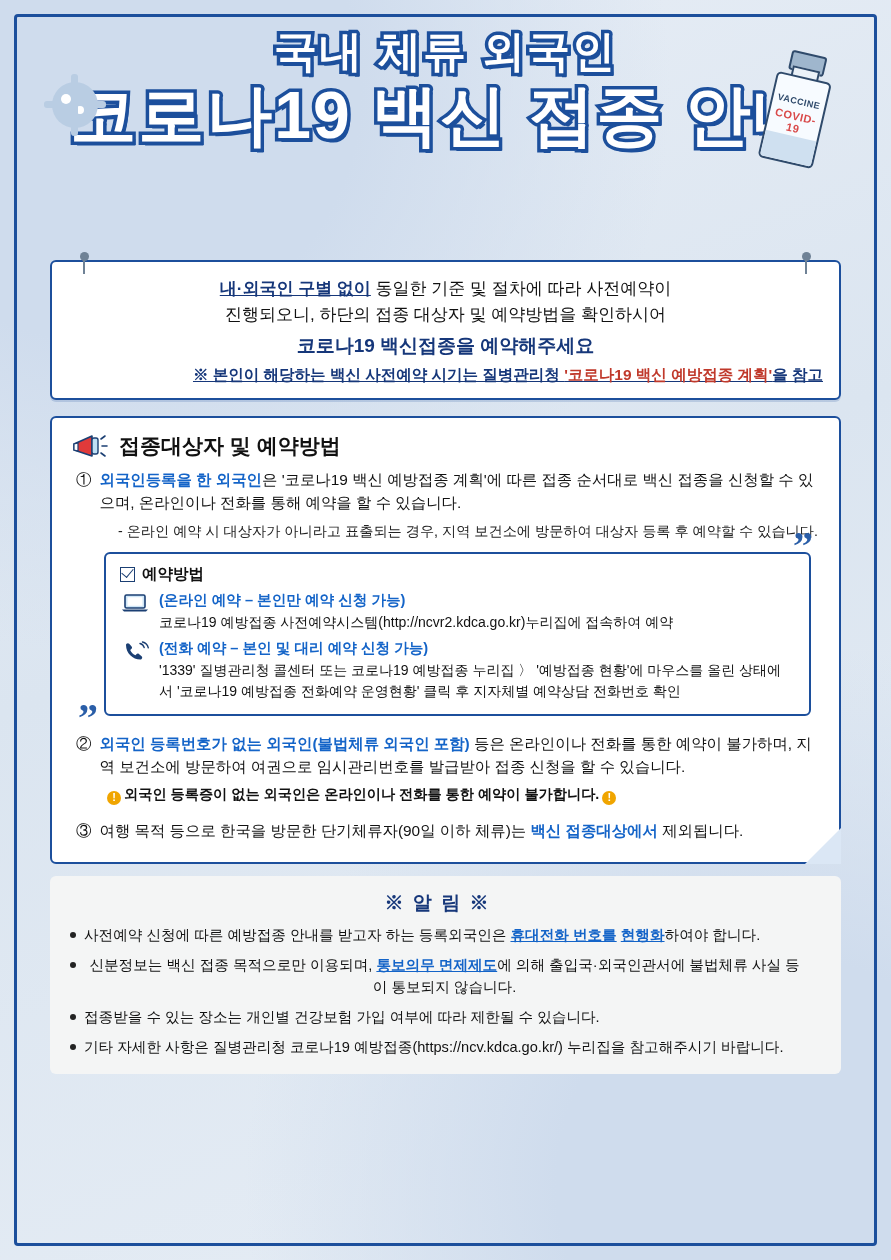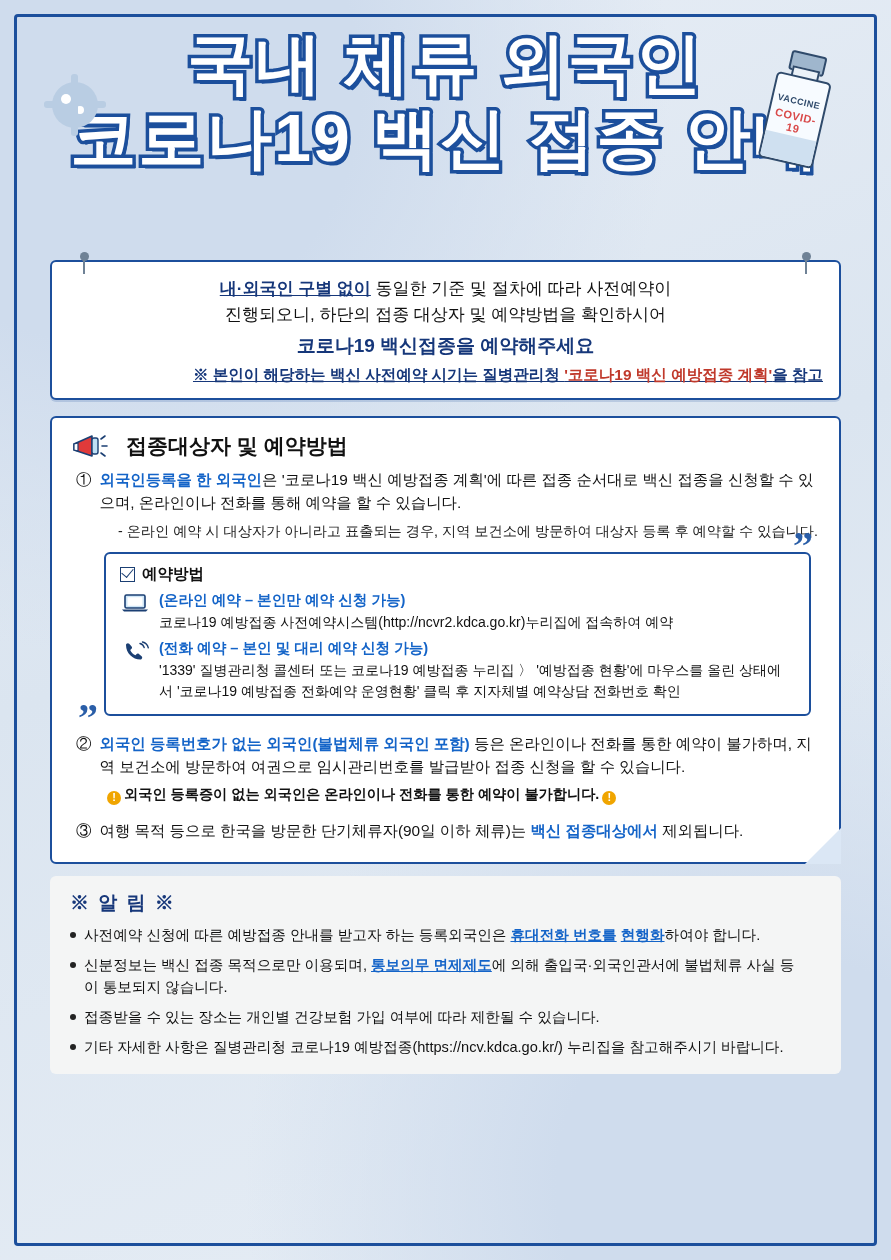--- a/index.html
+++ b/index.html
@@ -74,21 +74,21 @@
     font-weight: bold;
     font-size: 62px;
     line-height: 1.02;
     letter-spacing: 2px;
     color: #ffffff;
     -webkit-text-stroke: 7px #1c4f9c;
     paint-order: stroke fill;
     text-shadow: 3px 4px 0 #1c4f9c;
     margin: 0;
   }
-  .title-line.l1 { font-size: 66px; }
+  .title-line.l1 { font-size: 43px; }
   .title-line.l2 { font-size: 66px; margin-top: 8px; }
 
   .vaccine {
     position: absolute;
     right: 24px; top: 26px;
     width: 70px; height: 120px;
     transform: rotate(13deg);
   }
   .vial-cap {
     position: absolute;
@@ -208,21 +208,21 @@
     content: "";
     position: absolute;
     right: -2px; bottom: -2px;
     border-width: 0 0 36px 36px;
     border-style: solid;
     border-color: transparent transparent #dbe7f5 transparent;
   }
   .card-head {
     display: flex;
     align-items: center;
-    gap: 16px;
+    gap: 9px;
     margin-bottom: 8px;
   }
   .megaphone {
     position: relative;
     width: 40px; height: 26px;
     flex: none;
   }
   .card-title {
     font-size: 21px;
     font-weight: bold;
@@ -338,20 +338,21 @@
     vertical-align: -2px;
     margin: 0 3px;
   }
 
   
   .notice {
     margin: 12px 14px 0 14px;
     background: #f4f5f5;
     border-radius: 6px;
     padding: 14px 36px 16px 20px;
+    text-align: center;
   }
   .notice-title {
     font-size: 19px;
     font-weight: bold;
     color: #16377a;
     letter-spacing: 2px;
     margin-bottom: 8px;
   }
   .bullet {
     display: flex;

